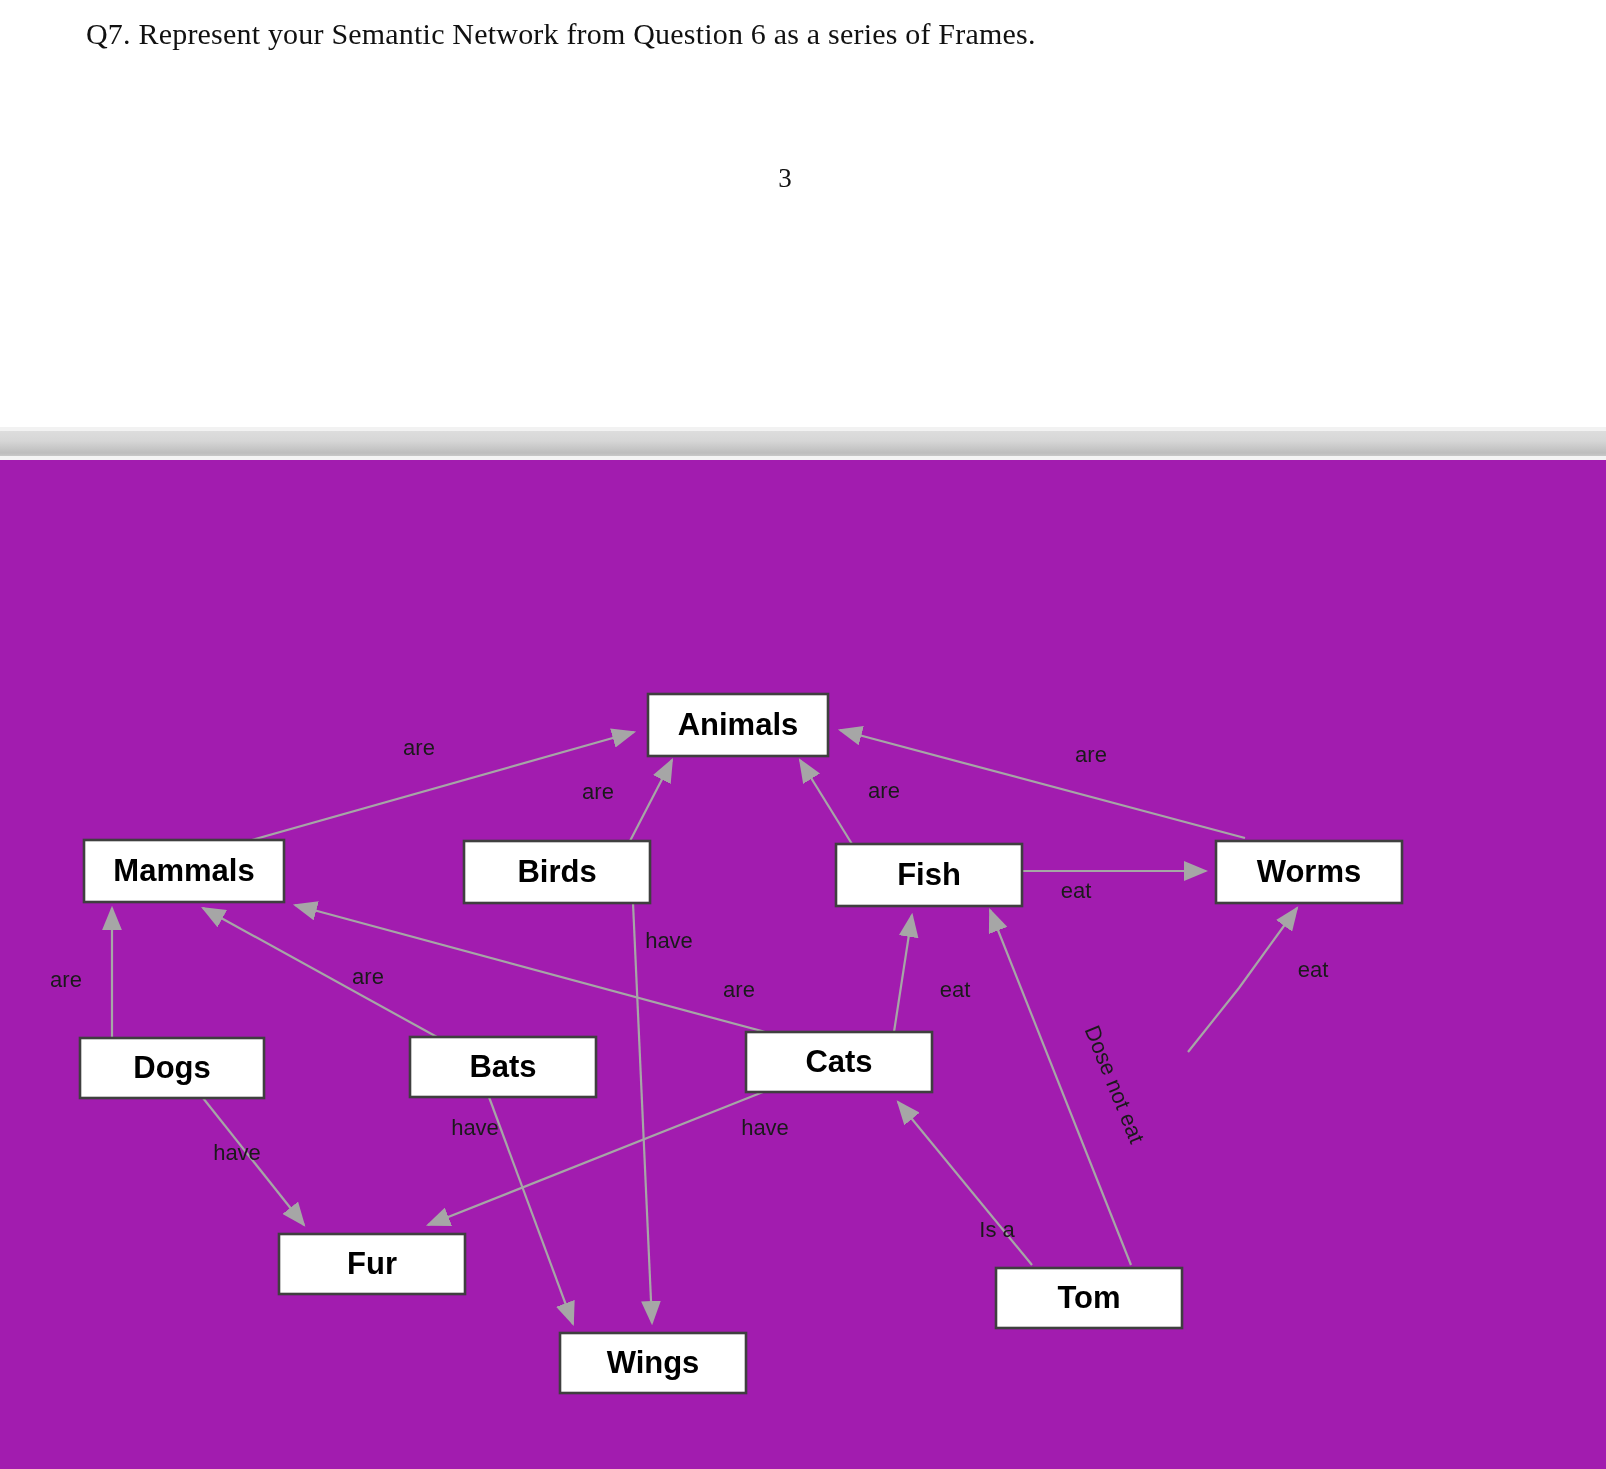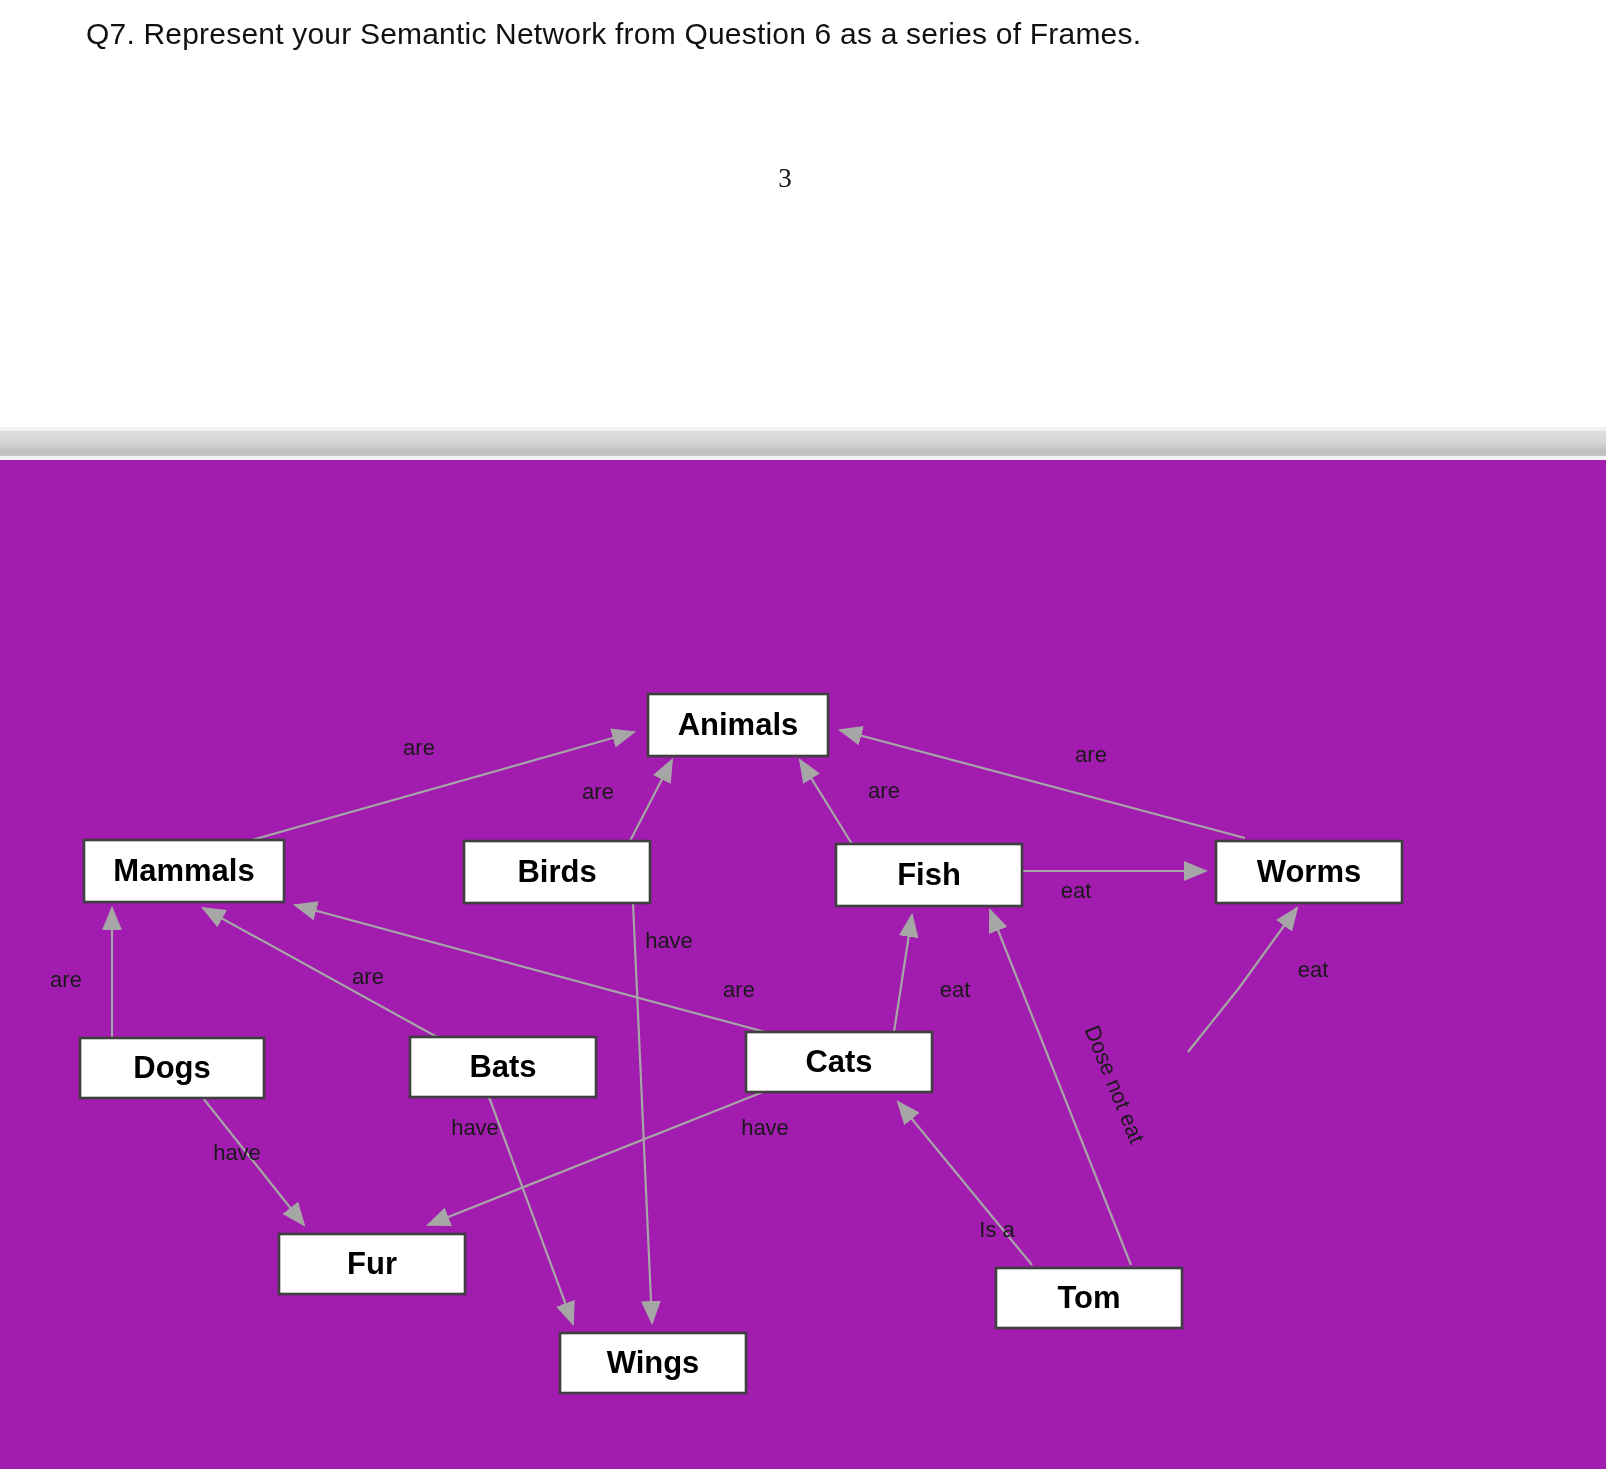--- a/index.html
+++ b/index.html
@@ -20,21 +20,21 @@
     position: absolute;
     left: 0; top: 0;
     width: 1606px;
     height: 427px;
     background: #ffffff;
   }
   #question-heading {
     position: absolute;
     left: 86px;
     top: 17px;
-    font-family: Liberation Sans, sans-serif;
+    font-family: Liberation Serif, serif;
     font-size: 30px;
     color: #111111;
     white-space: nowrap;
     letter-spacing: 0.2px;
   }
   #page-number {
     position: absolute;
     left: 0;
     top: 163px;
     width: 1570px;

